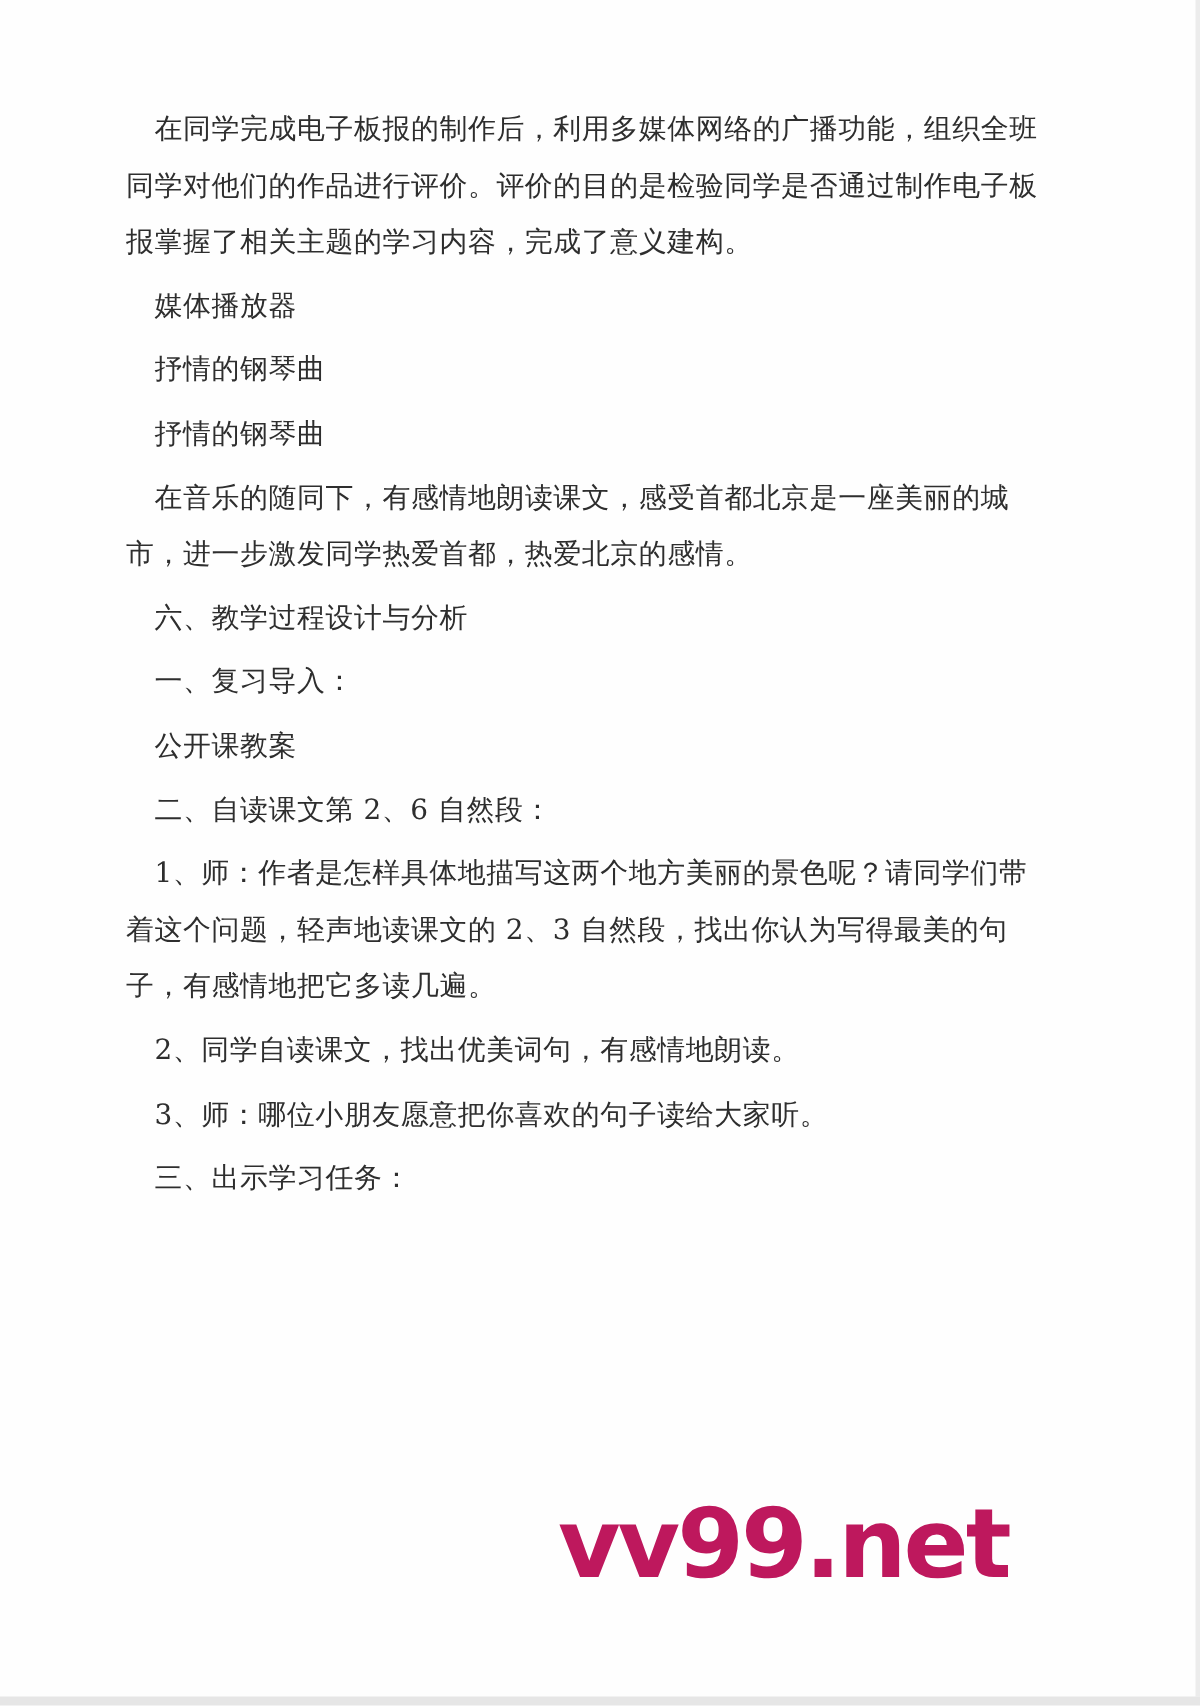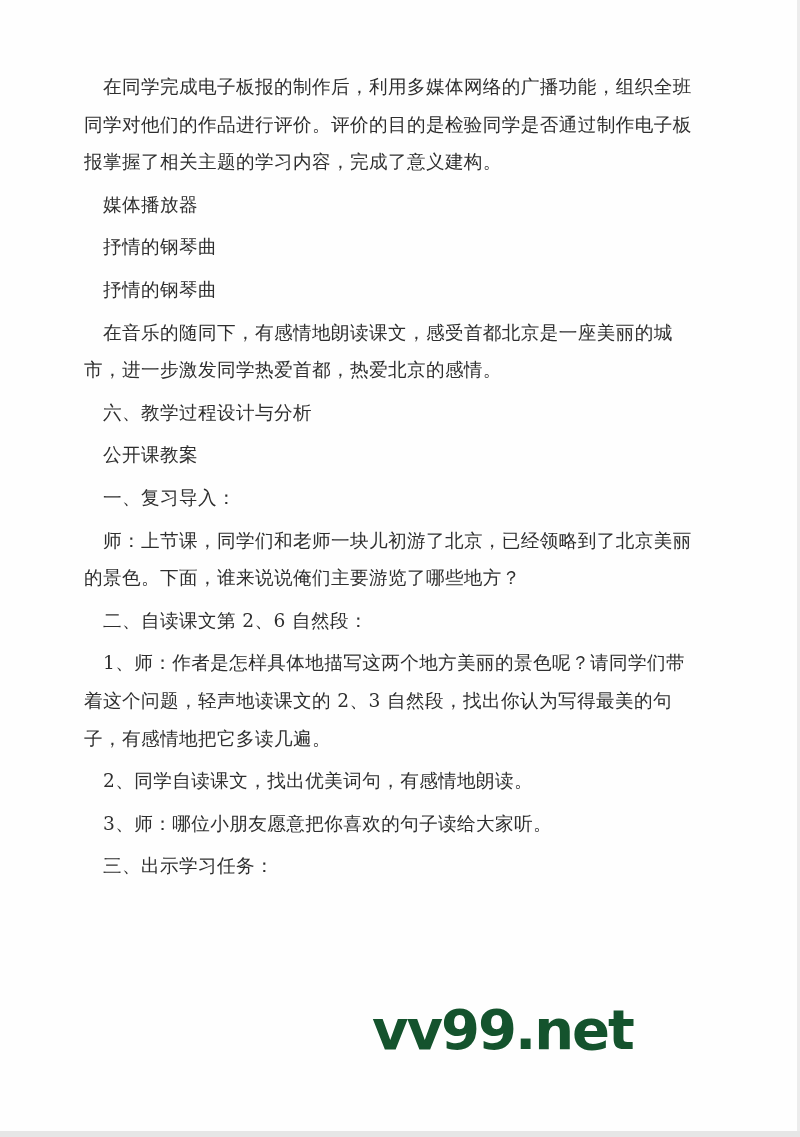--- a/index.html
+++ b/index.html
@@ -28,24 +28,24 @@
       width: 800px;
       height: 6px;
       background: #e6e6e6;
     }
     .watermark {
       position: absolute;
       left: 372px;
       top: 990px;
       font-family: "DejaVu Sans", "Liberation Sans", sans-serif;
       font-weight: bold;
-      font-size: 56px;
+      font-size: 64px;
       line-height: 80px;
       letter-spacing: -2px;
-      color: #14532d;
+      color: #be185d;
       z-index: 0;
       user-select: none;
     }
     .content {
       position: absolute;
       left: 84px;
       top: 68px;
       width: 612px;
       z-index: 1;
       color: #2e2e2e;
@@ -68,23 +68,22 @@
 <div class="page">
   <div class="watermark">vv99.net</div>
 
   <div class="content">
     <p>在同学完成电子板报的制作后，利用多媒体网络的广播功能，组织全班同学对他们的作品进行评价。评价的目的是检验同学是否通过制作电子板报掌握了相关主题的学习内容，完成了意义建构。</p>
     <p class="gap">媒体播放器</p>
     <p class="gap">抒情的钢琴曲</p>
     <p class="gap">抒情的钢琴曲</p>
     <p class="gap">在音乐的随同下，有感情地朗读课文，感受首都北京是一座美丽的城市，进一步激发同学热爱首都，热爱北京的感情。</p>
     <p class="gap">六、教学过程设计与分析</p>
+    <p class="gap">一、复习导入：</p>
     <p class="gap">公开课教案</p>
-    <p class="gap">一、复习导入：</p>
-    <p class="gap">师：上节课，同学们和老师一块儿初游了北京，已经领略到了北京美丽的景色。下面，谁来说说俺们主要游览了哪些地方？</p>
     <p class="gap">二、自读课文第 2、6 自然段：</p>
     <p class="gap">1、师：作者是怎样具体地描写这两个地方美丽的景色呢？请同学们带着这个问题，轻声地读课文的 2、3 自然段，找出你认为写得最美的句子，有感情地把它多读几遍。</p>
     <p class="gap">2、同学自读课文，找出优美词句，有感情地朗读。</p>
     <p class="gap">3、师：哪位小朋友愿意把你喜欢的句子读给大家听。</p>
     <p class="gap">三、出示学习任务：</p>
   </div>
 </div>
 <div class="bottom-strip"></div>
 
 </body></html>

